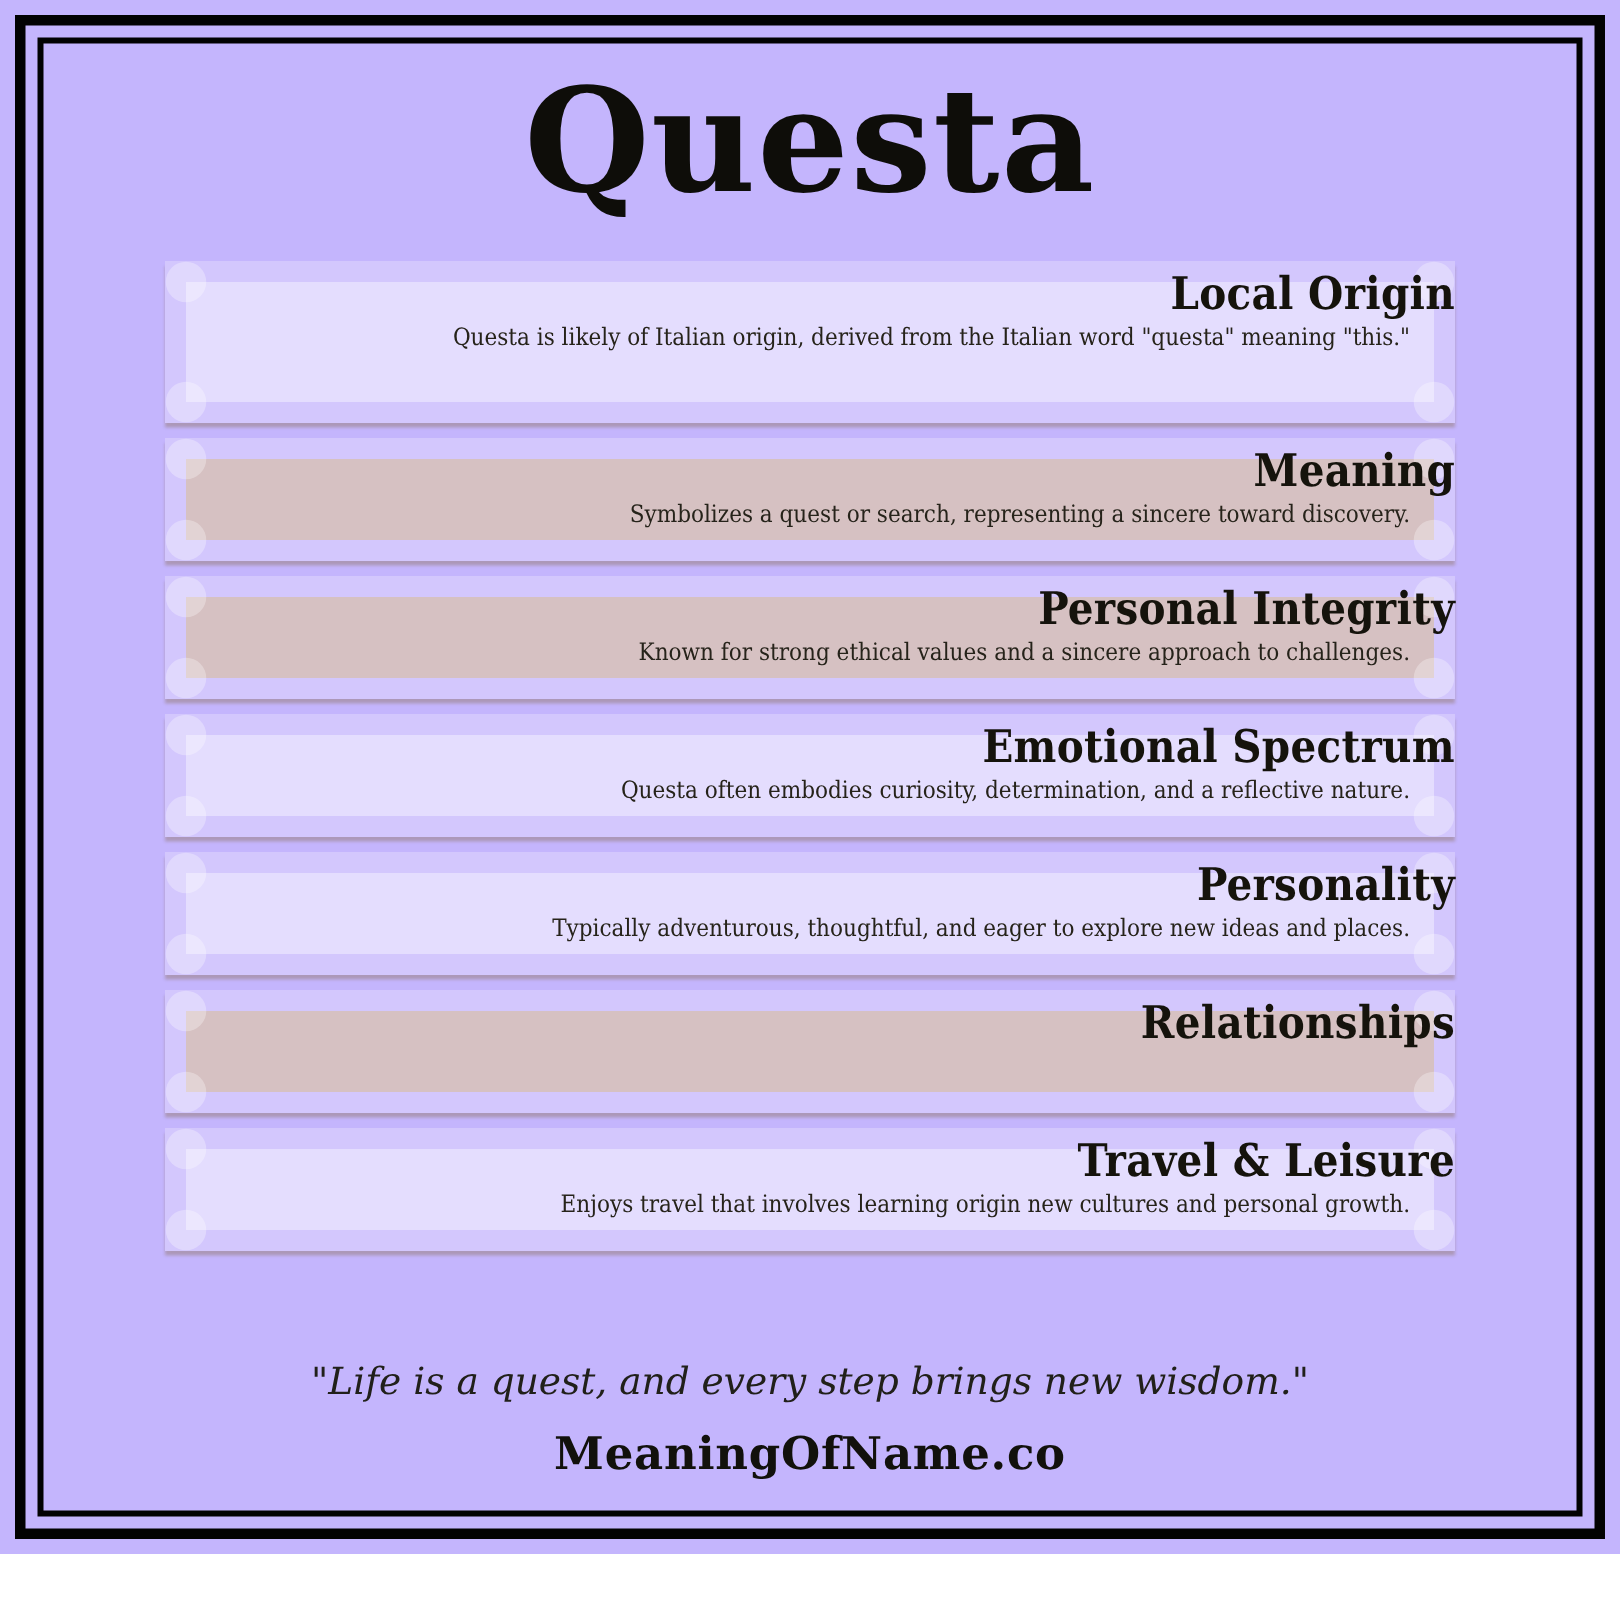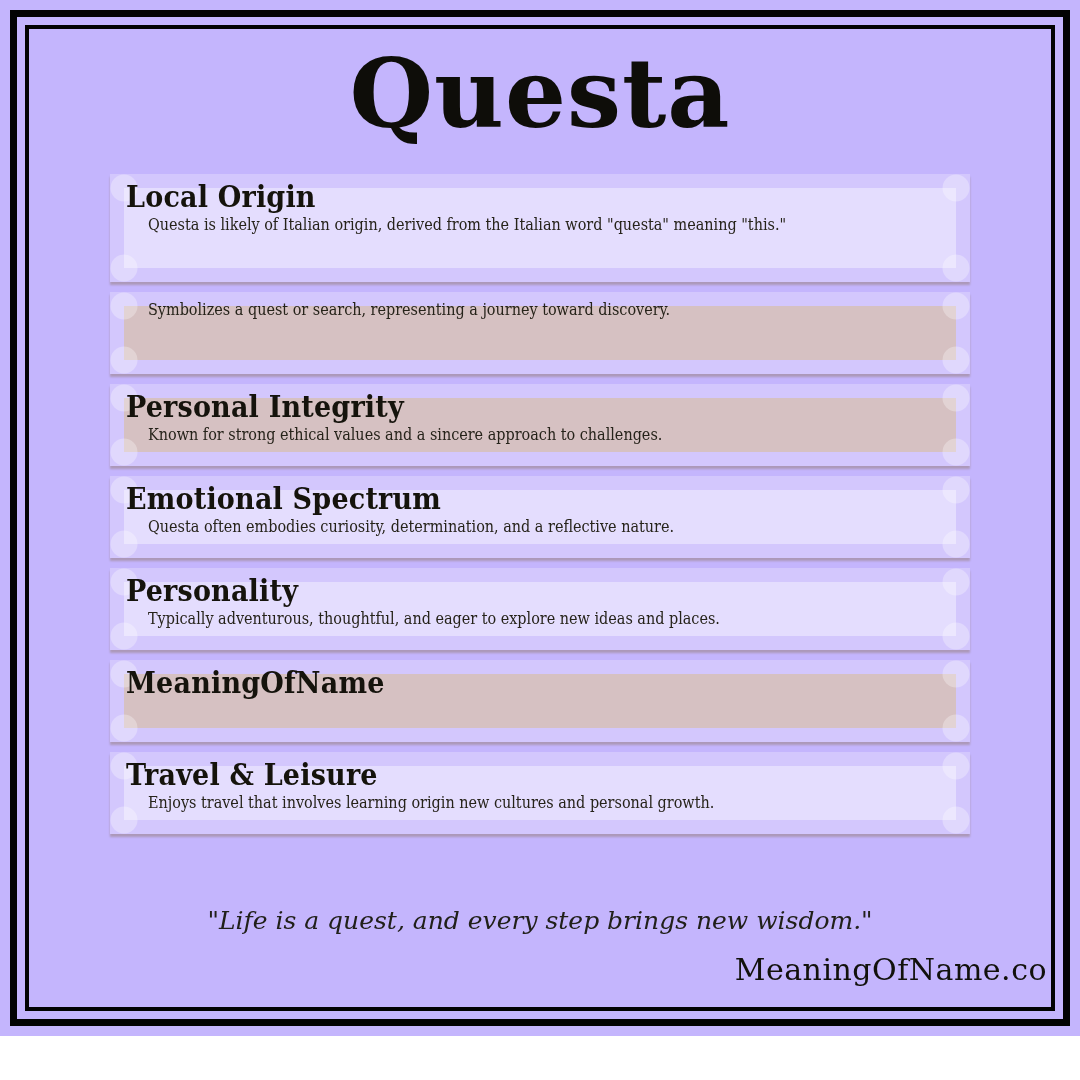--- a/index.html
+++ b/index.html
@@ -36,37 +36,37 @@
   .panel.even .panel-inner { background:rgba(222,178,60,0.30); }
   .dot {
     position:absolute; width:27px; height:27px; border-radius:50%;
     background:rgba(255,255,255,0.30);
   }
   .dot.tl { left:14px; top:14px;  transform:translate(-50%,-50%); }
   .dot.tr { right:14px; top:14px; transform:translate(50%,-50%); }
   .dot.bl { left:14px; bottom:14px;  transform:translate(-50%,50%); }
   .dot.br { right:14px; bottom:14px; transform:translate(50%,50%); }
 
-  .panel-content { position:relative; z-index:2; padding-top:6px; text-align:left;padding-left:16px; }
+  .panel-content { position:relative; z-index:2; padding-top:6px; text-align:right; }
   .section-heading {
     font-size:30px; font-weight:bold; line-height:1.12;
     color:#15130c; font-stretch:condensed; letter-spacing:0.2px;
   }
   .section-text {
     font-size:16px; line-height:21.5px; color:#26231a;
     max-width:800px; margin:1px auto 0; font-stretch:condensed;
   }
 
   .footer-quote {
     margin-top:72px; text-align:center;
     font-size:25px; font-style:italic; color:#21201a;
   }
   .brand {
-    margin-top:17px; text-align:right;
-    font-size:30px; font-weight:normal; color:#12110c; letter-spacing:0.5px;
+    margin-top:17px; text-align:center;
+    font-size:30px; font-weight:bold; color:#12110c; letter-spacing:0.5px;
   }
 </style>
 </head>
 <body>
 
 <div class="canvas">
   <div class="frame-outer"></div>
   <div class="frame-inner"></div>
 
   <div class="content">
@@ -87,21 +87,22 @@
         </div>
       </div>
 
       <div class="panel even">
         <div class="panel-inner"></div>
         <span class="dot tl"></span>
         <span class="dot tr"></span>
         <span class="dot bl"></span>
         <span class="dot br"></span>
         <div class="panel-content">
-          <div class="section-text">Symbolizes a quest or search, representing a journey toward discovery.</div>
+          <div class="section-heading">Meaning</div>
+          <div class="section-text">Symbolizes a quest or search, representing a sincere toward discovery.</div>
         </div>
       </div>
 
       <div class="panel even">
         <div class="panel-inner"></div>
         <span class="dot tl"></span>
         <span class="dot tr"></span>
         <span class="dot bl"></span>
         <span class="dot br"></span>
         <div class="panel-content">
@@ -134,21 +135,21 @@
         </div>
       </div>
 
       <div class="panel even">
         <div class="panel-inner"></div>
         <span class="dot tl"></span>
         <span class="dot tr"></span>
         <span class="dot bl"></span>
         <span class="dot br"></span>
         <div class="panel-content">
-          <div class="section-heading">MeaningOfName</div>
+          <div class="section-heading">Relationships</div>
         </div>
       </div>
 
       <div class="panel odd">
         <div class="panel-inner"></div>
         <span class="dot tl"></span>
         <span class="dot tr"></span>
         <span class="dot bl"></span>
         <span class="dot br"></span>
         <div class="panel-content">

